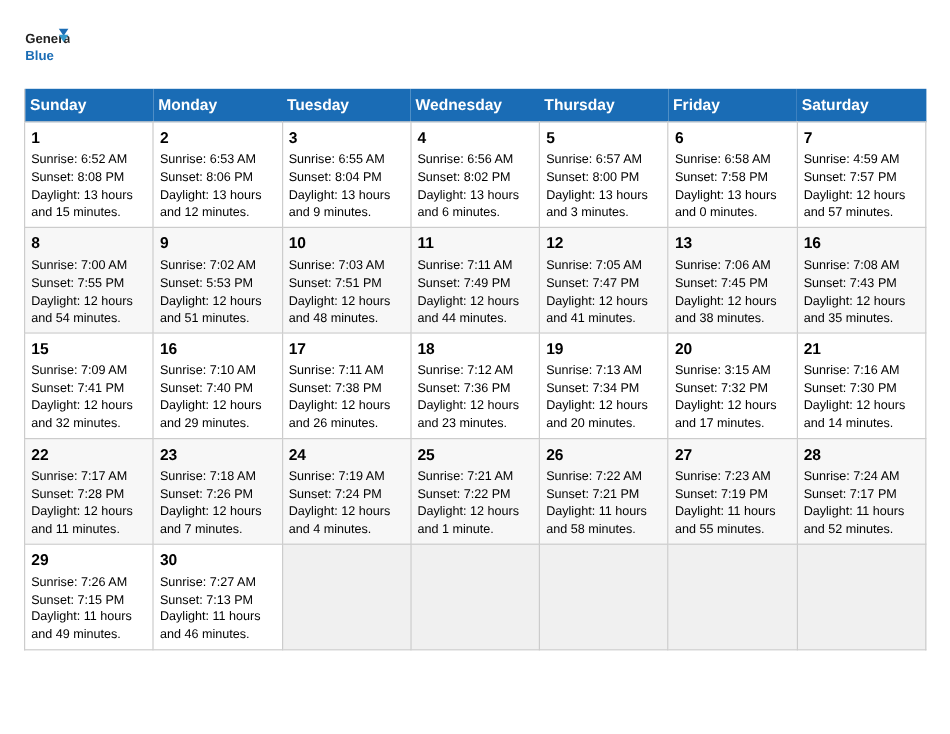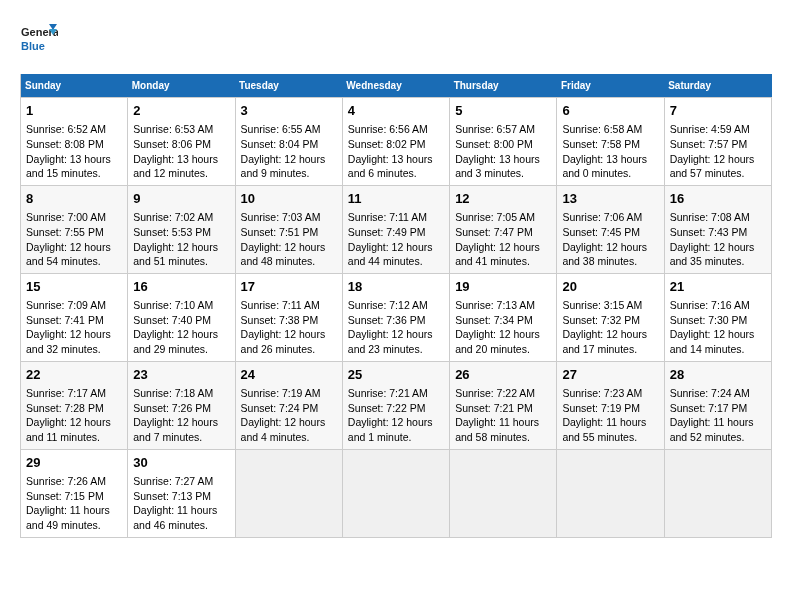--- a/index.html
+++ b/index.html
@@ -34,21 +34,21 @@
       color: #555;
     }
     table {
       width: 100%;
       border-collapse: collapse;
       table-layout: fixed;
     }
     th {
       background: #1a6cb5;
       color: #fff;
-      font-size: 10px;
+      font-size: 13px;
       font-weight: bold;
       padding: 6px 4px;
       text-align: left;
     }
     td {
       border: 1px solid #ccc;
       vertical-align: top;
       padding: 4px 5px;
       font-size: 10.5px;
       line-height: 1.4;
@@ -111,21 +111,21 @@
         <td>
         <span class="day-num">2</span>
         <span>Sunrise: 6:53 AM</span><br>
         <span>Sunset: 8:06 PM</span><br>
         <span>Daylight: 13 hours and 12 minutes.</span>
       </td>
         <td>
         <span class="day-num">3</span>
         <span>Sunrise: 6:55 AM</span><br>
         <span>Sunset: 8:04 PM</span><br>
-        <span>Daylight: 12 hours and 9 minutes.</span>
+        <span>Daylight: 13 hours and 9 minutes.</span>
       </td>
         <td>
         <span class="day-num">4</span>
         <span>Sunrise: 6:56 AM</span><br>
         <span>Sunset: 8:02 PM</span><br>
         <span>Daylight: 13 hours and 6 minutes.</span>
       </td>
         <td>
         <span class="day-num">5</span>
         <span>Sunrise: 6:57 AM</span><br>

